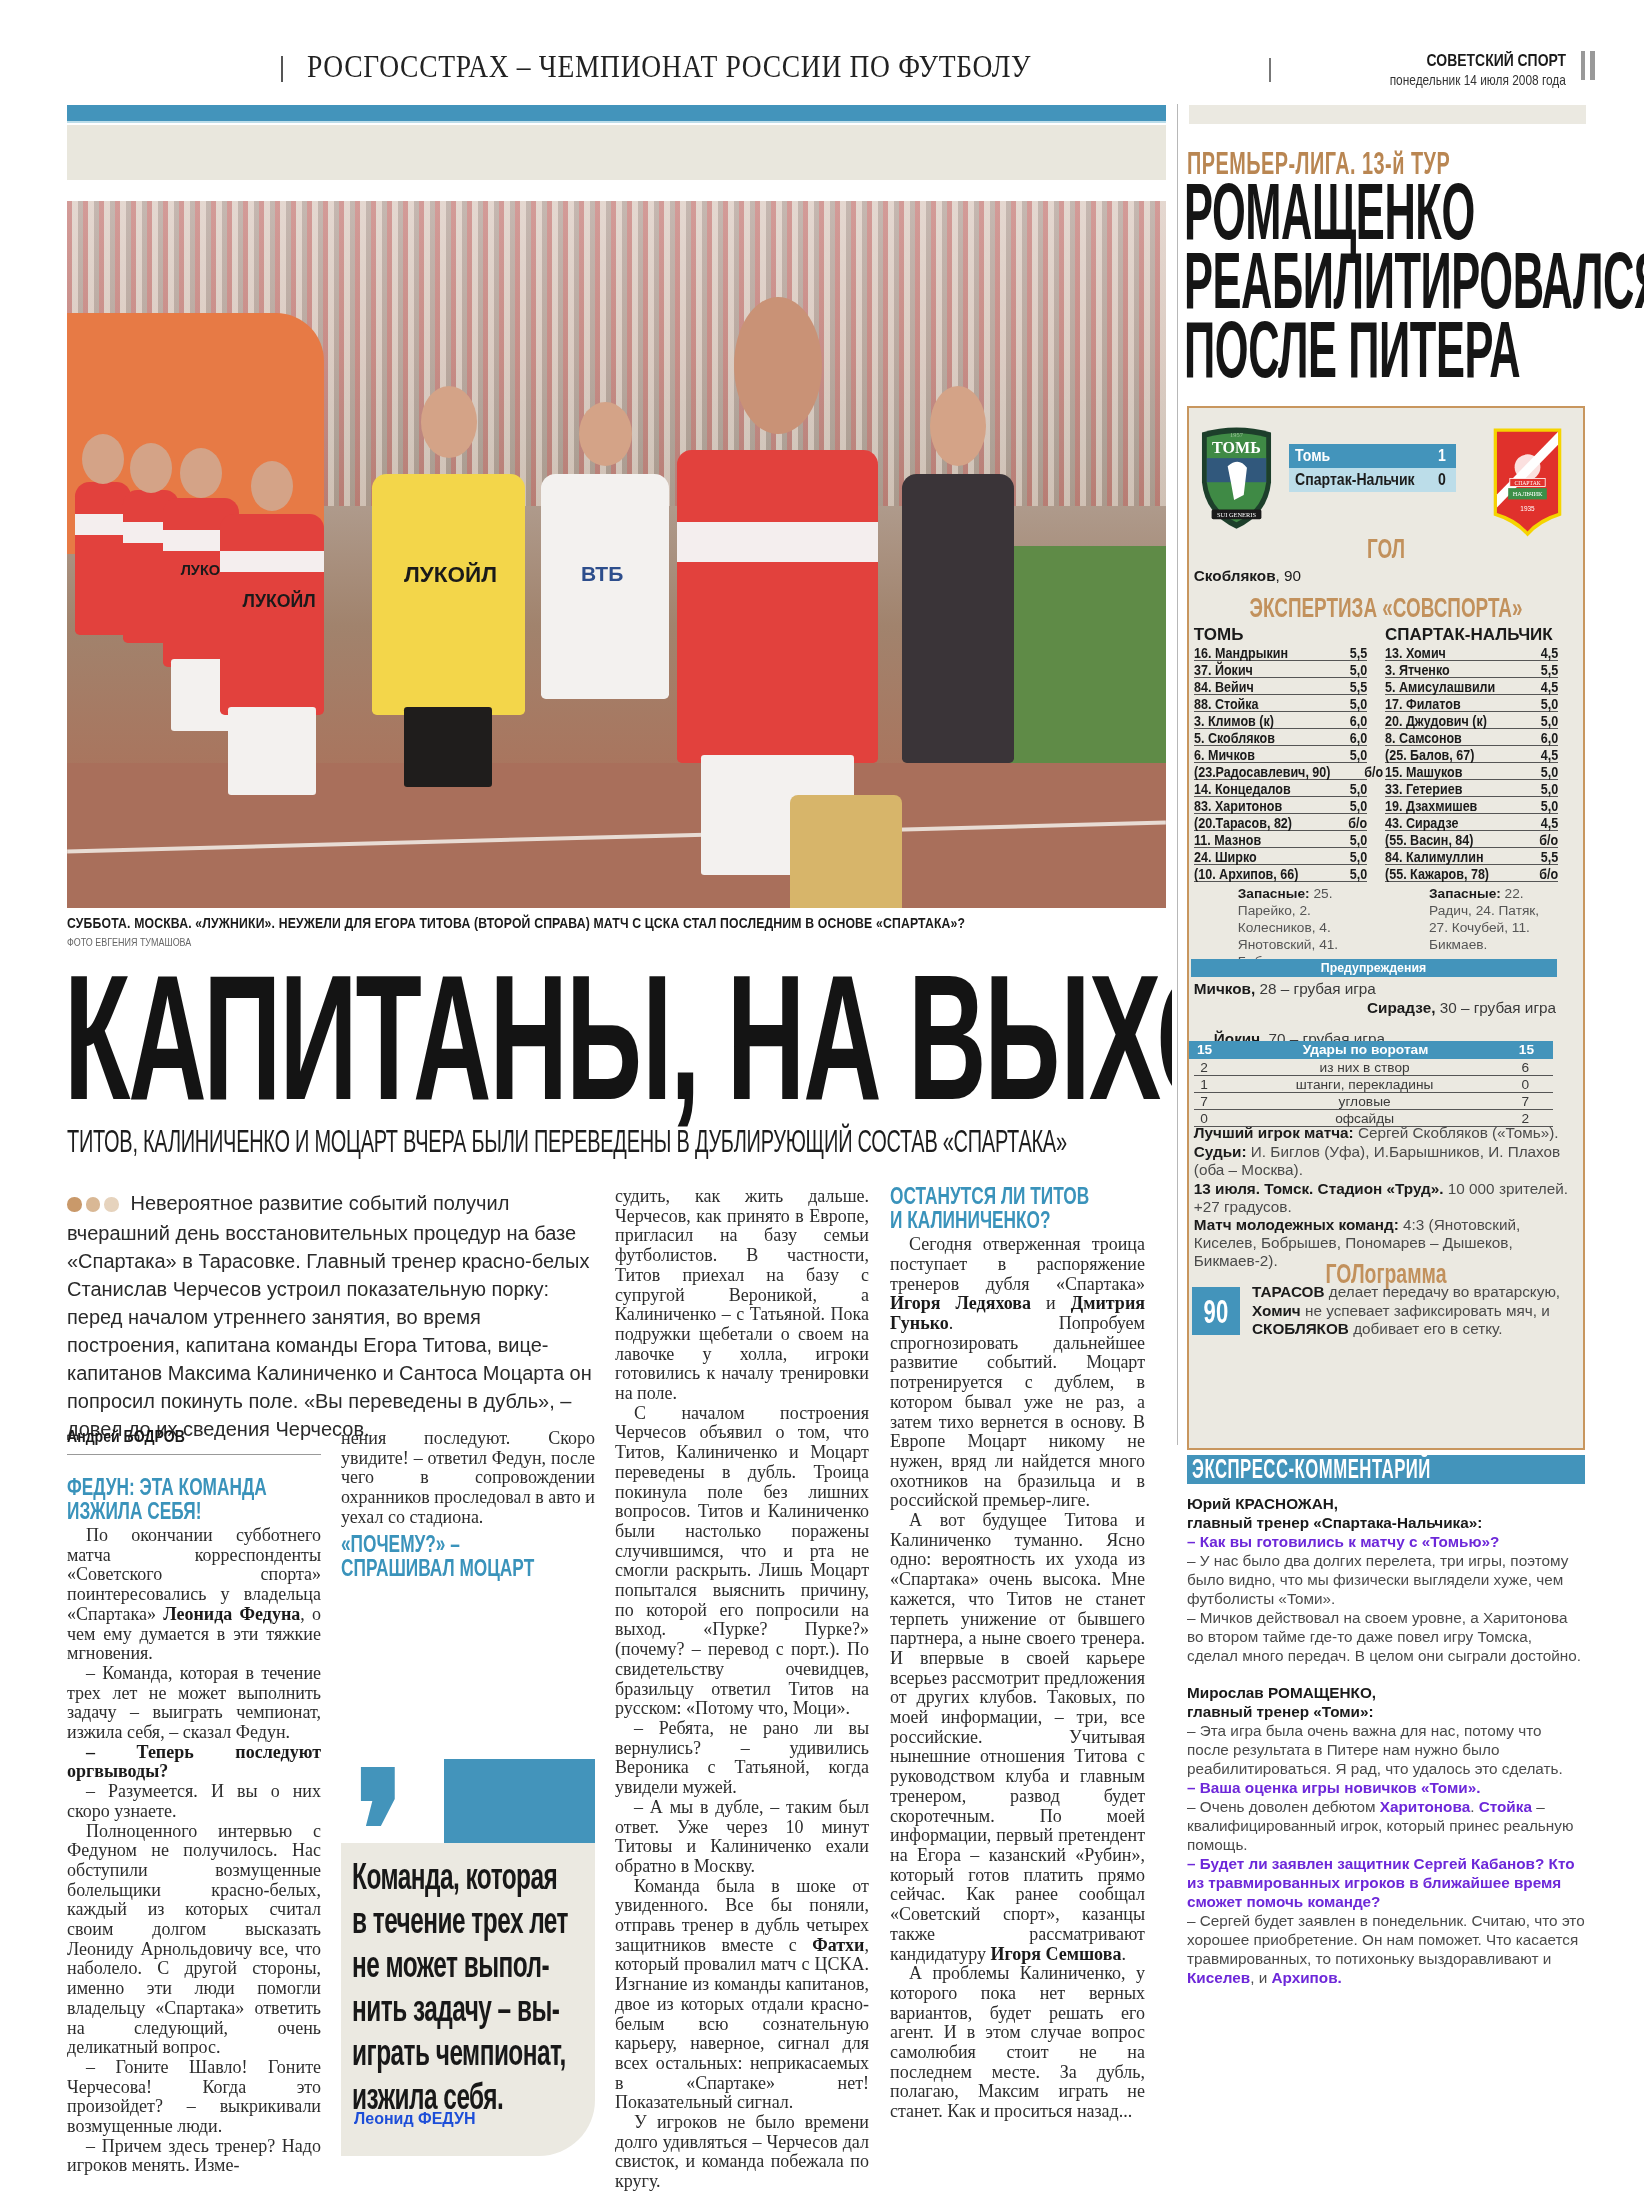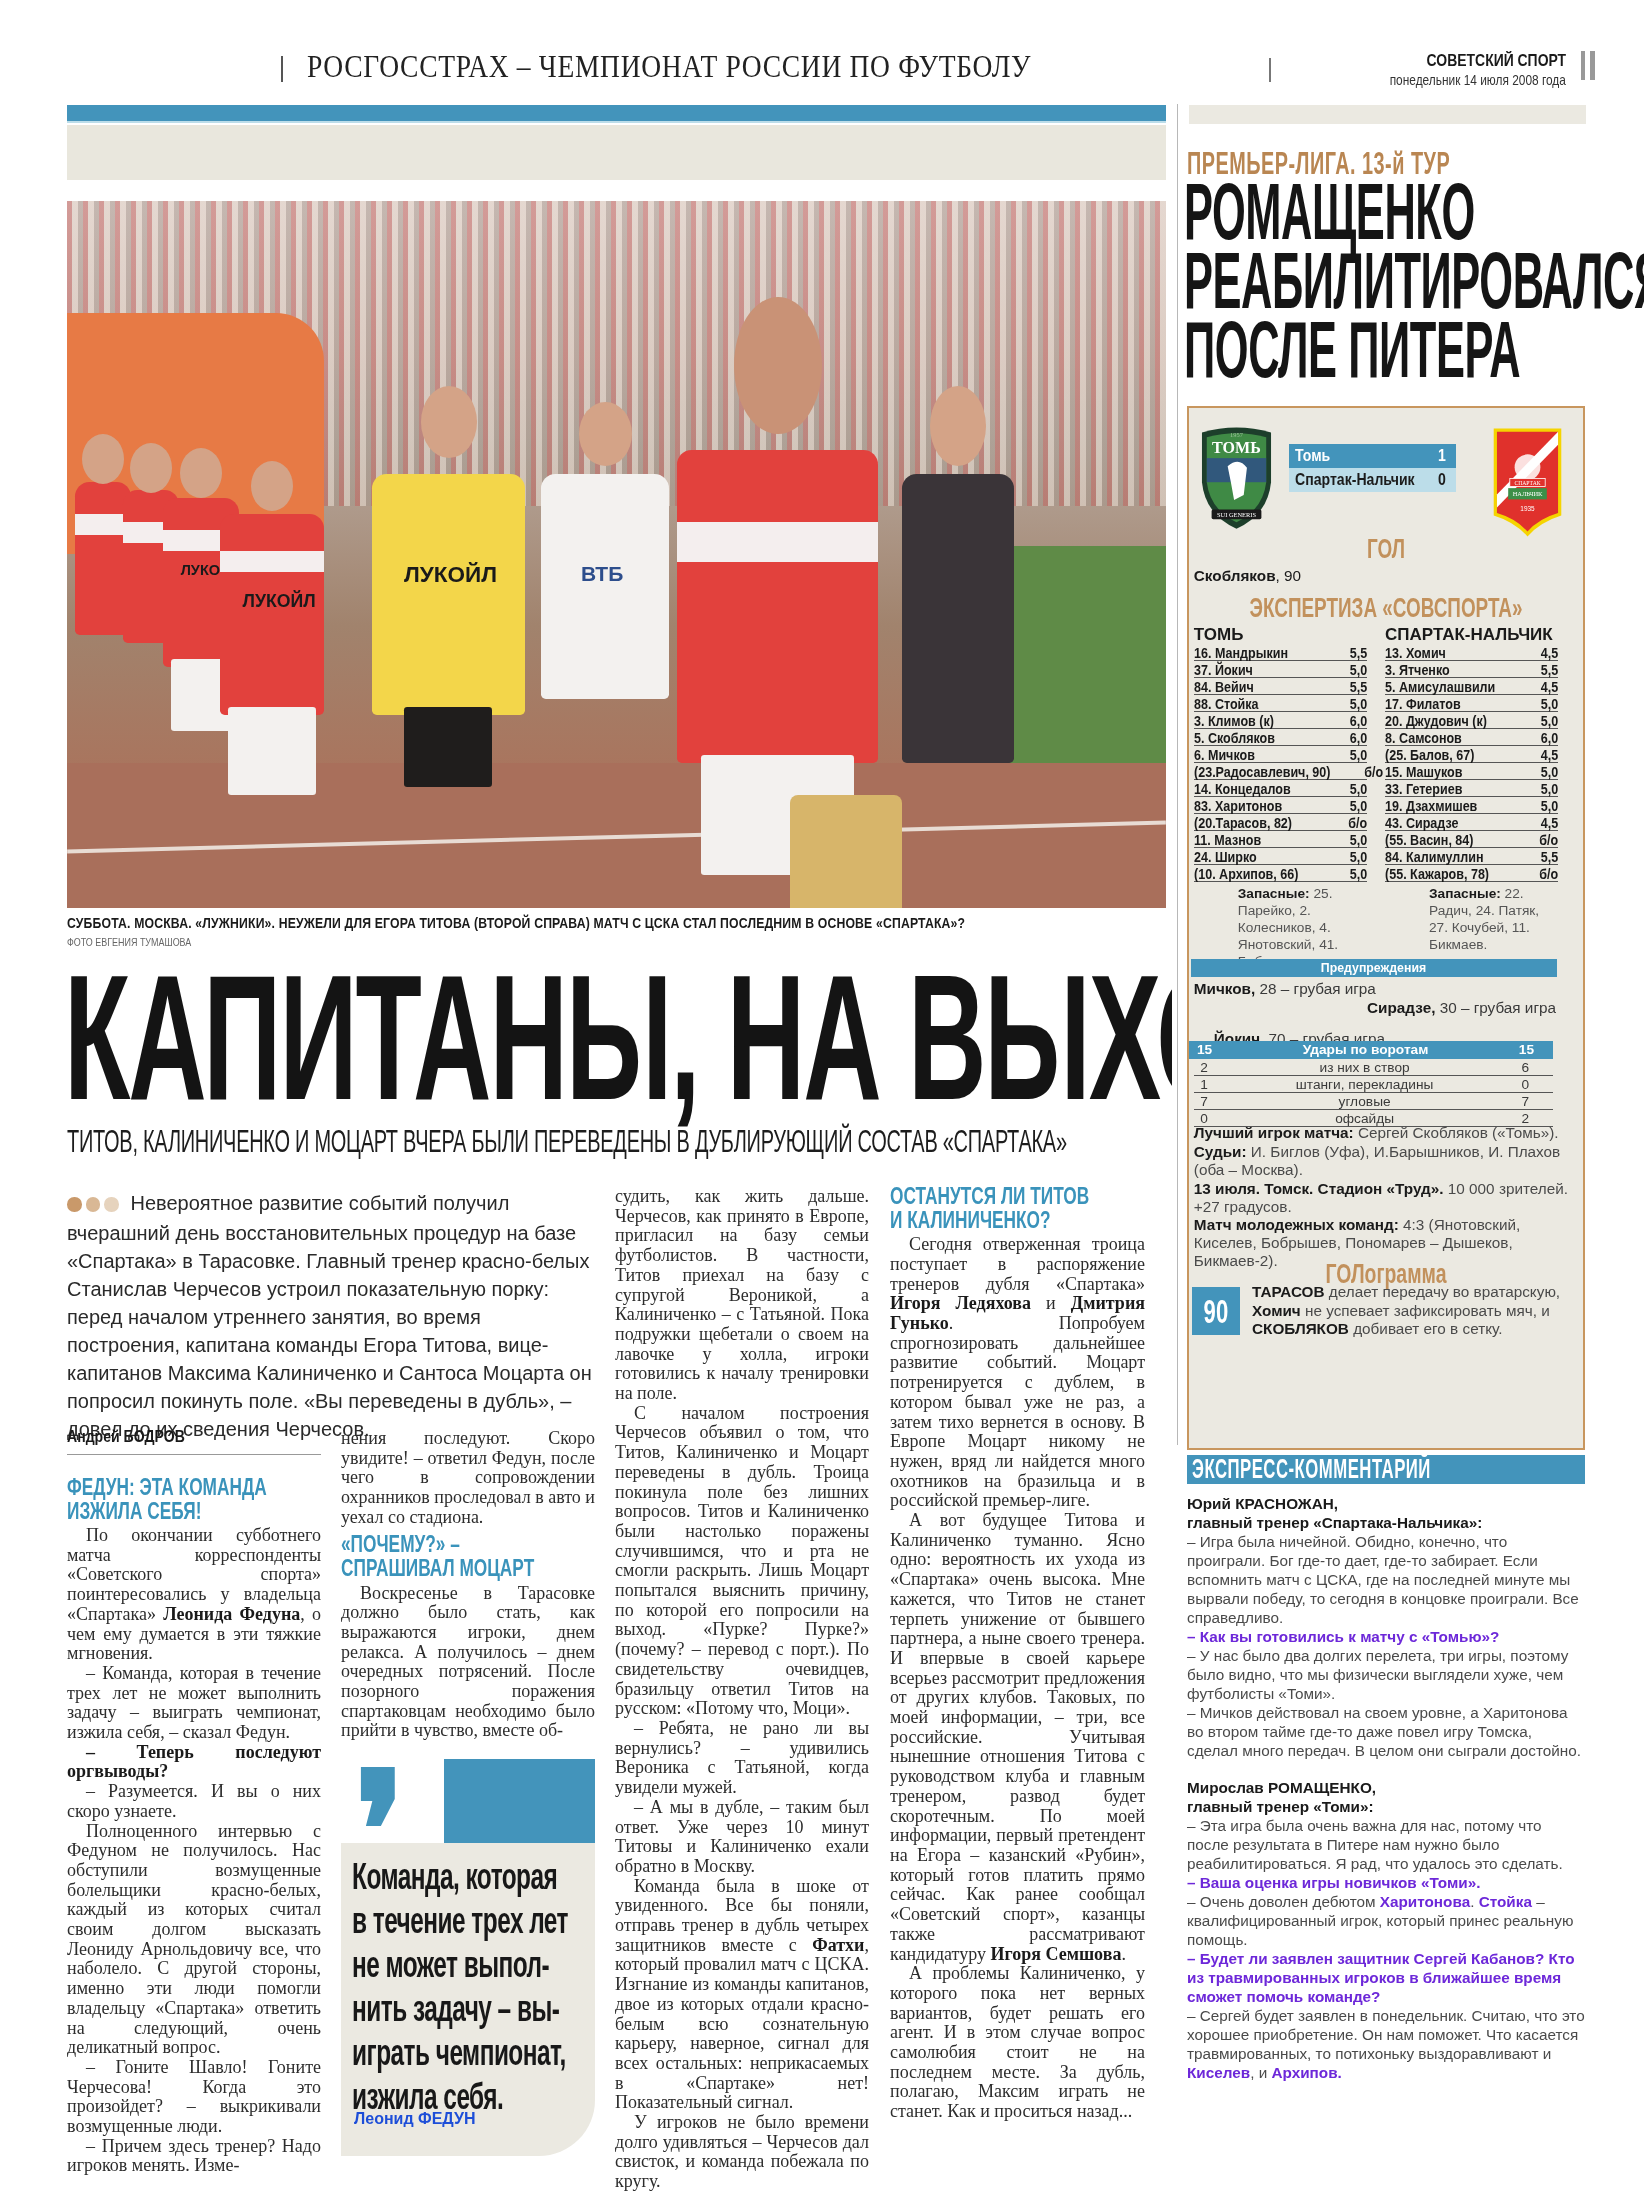--- a/index.html
+++ b/index.html
@@ -218,21 +218,20 @@
   <p>– Гоните Шавло! Гоните Черчесова! Когда это произойдет? – выкрикивали возмущенные люди.</p>
   <p>– Причем здесь тренер? Надо игроков менять. Изме-</p>
 </div>
 
 <div class="col" style="left:341px;top:1429px;width:254px;">
   <p style="text-indent:0">нения последуют. Скоро увидите! – ответил Федун, после чего в сопровождении охранников проследовал в авто и уехал со стадиона.</p>
   <div class="sub">
       <div>«ПОЧЕМУ?» –</div>
       <div>СПРАШИВАЛ МОЦАРТ</div>
     </div>
-  <p>Воскресенье в Тарасовке должно было стать, как выражаются игроки, днем релакса. А получилось – днем очередных потрясений. После позорного поражения спартаковцам необходимо было прийти в чувство, вместе об-</p>
 </div>
 
 <div class="quote">
   <div class="blue"></div>
   <div class="whitecut"></div>
   <div class="qmark">❜</div>
   <div class="beige"></div>
   <div class="text">
     <div>Команда, которая</div>
     <div>в течение трех лет</div>
@@ -476,21 +475,20 @@
   <div class="min90"><span>90</span></div>
   <div class="goaltext"><b>ТАРАСОВ</b><span> делает передачу во вратарскую, </span><b>Хомич</b><span> не успевает зафиксировать мяч, и </span><b>СКОБЛЯКОВ</b><span> добивает его в сетку.</span></div>
 </div>
 
 <div class="expressbar">
     <span>ЭКСПРЕСС-КОММЕНТАРИЙ</span>
   </div>
 <div class="express">
   <div class="who">Юрий КРАСНОЖАН,</div>
   <div class="who">главный тренер «Спартака-Нальчика»:</div>
-  <p>– Игра была ничейной. Обидно, конечно, что проиграли. Бог где-то дает, где-то забирает. Если вспомнить матч с ЦСКА, где на последней минуте мы вырвали победу, то сегодня в концовке проиграли. Все справедливо.</p>
   <p><b>– Как вы готовились к матчу с «Томью»?</b></p>
   <p>– У нас было два долгих перелета, три игры, поэтому было видно, что мы физически выглядели хуже, чем футболисты «Томи».</p>
   <p>– Мичков действовал на своем уровне, а Харитонова во втором тайме где-то даже повел игру Томска, сделал много передач. В целом они сыграли достойно.</p>
   <div class="gap"></div>
   <div class="who">Мирослав РОМАЩЕНКО,</div>
   <div class="who">главный тренер «Томи»:</div>
   <p>– Эта игра была очень важна для нас, потому что после результата в Питере нам нужно было реабилитироваться. Я рад, что удалось это сделать.</p>
   <p><b>– Ваша оценка игры новичков «Томи».</b></p>
   <p><span>– Очень доволен дебютом </span><b>Харитонова</b><span>. </span><b>Стойка</b><span> – квалифицированный игрок, который принес реальную помощь.</span></p>
   <p><b>– Будет ли заявлен защитник Сергей Кабанов? Кто из травмированных игроков в ближайшее время сможет помочь команде?</b></p>

